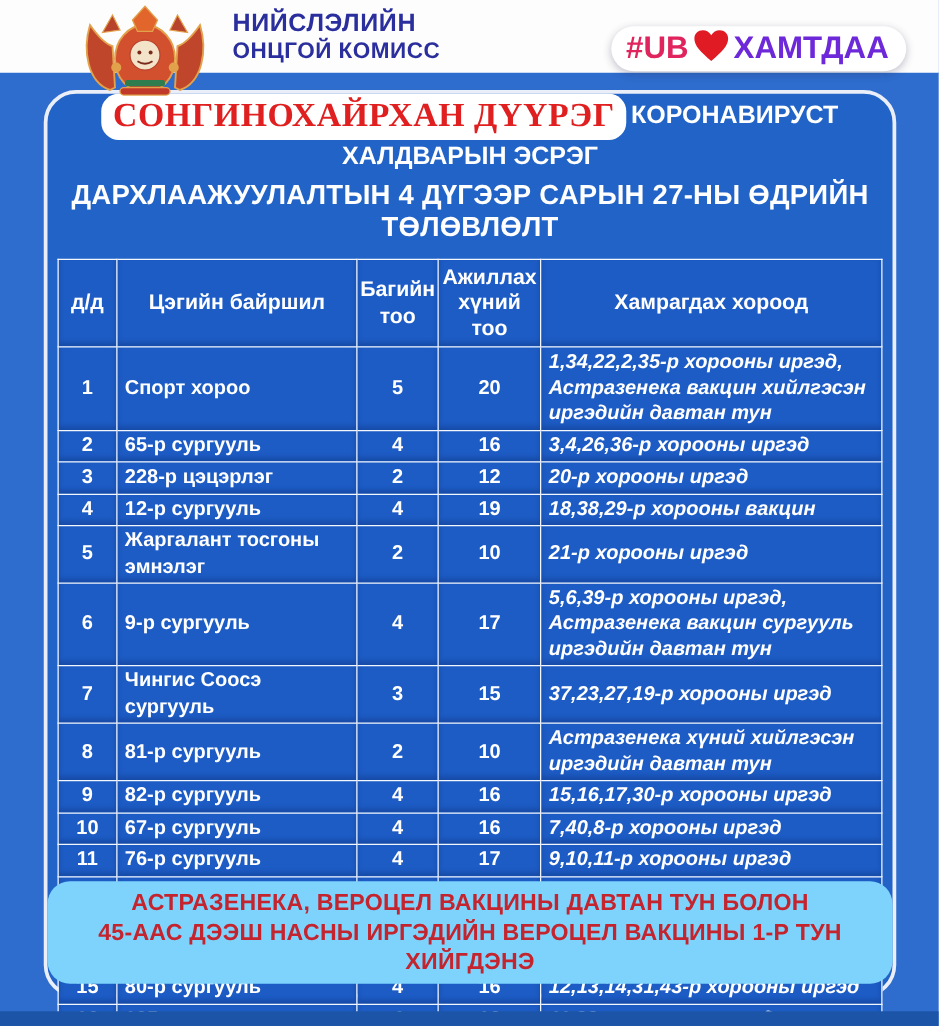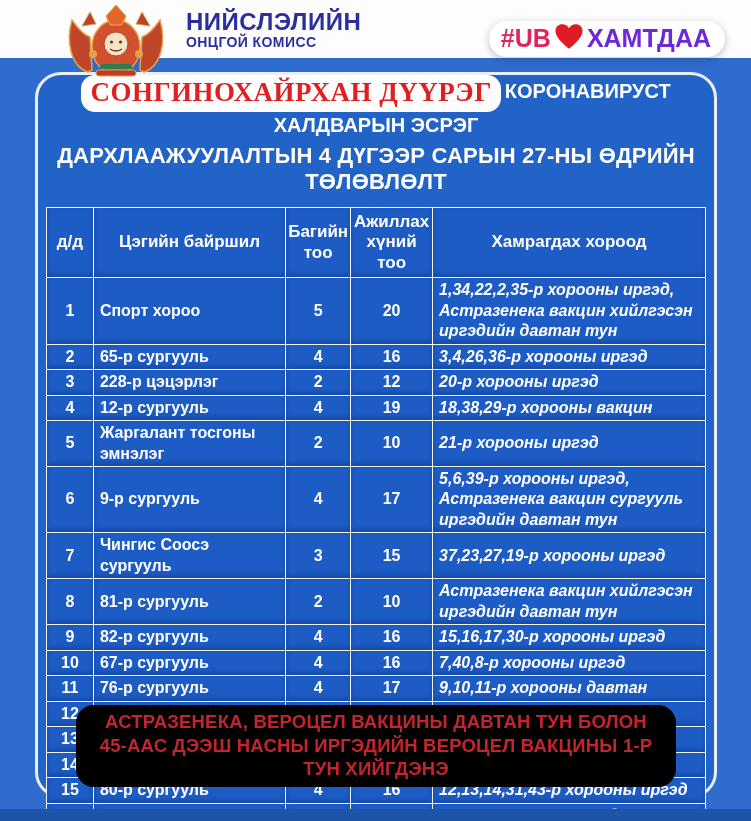--- a/index.html
+++ b/index.html
@@ -17,22 +17,22 @@
     position:absolute;top:0;left:0;width:751px;height:58px;
     background:#fdfdfd;z-index:3;
   }
   .emblem{
     position:absolute;left:60px;top:2px;width:112px;height:78px;z-index:6;
   }
   .org-name{
     position:absolute;left:186px;top:9px;z-index:6;
     color:#2b2f9e;font-weight:bold;line-height:1.08;
   }
-  .org-line1{font-size:24px;letter-spacing:.5px;}
-  .org-line2{font-size:14px;letter-spacing:.4px;}
+  .org-line1{font-size:20px;letter-spacing:.5px;}
+  .org-line2{font-size:18px;letter-spacing:.4px;}
   .badge{
     position:absolute;right:26px;top:21px;z-index:7;
     background:#ffffff;border-radius:20px;
     padding:3px 14px 4px 12px;
     box-shadow:0 2px 7px rgba(40,40,80,.30);
     display:flex;align-items:center;gap:2px;
     font-weight:bold;font-size:25px;
   }
   .badge .tag{color:#e0245e;}
   .badge .together{color:#6d28d9;}
@@ -85,22 +85,22 @@
   }
   table.sched th{font-size:17px;line-height:1.2;text-align:center;padding:4px 2px;}
   table.sched td{font-size:16px;line-height:1.28;}
   .c-center{text-align:center;}
   .c-left{text-align:left;}
   td.c-khoroo{font-size:15.5px;font-style:italic;}
 
   
   .footer-banner{
     position:absolute;left:50%;transform:translateX(-50%);
-    bottom:8px;width:600px;box-sizing:border-box;
-    background:#000000;border-radius:18px;
+    bottom:8px;width:676px;box-sizing:border-box;
+    background:#7dd3fc;border-radius:18px;
     padding:5px 8px 6px 8px;
     text-align:center;
     color:#c4242e;font-weight:bold;font-size:18.5px;line-height:1.28;
     letter-spacing:.2px;
   }
 </style>
 </head>
 <body>
 
 <div class="page">
@@ -212,42 +212,42 @@
             <td class="c-left">Чингис Соосэ сургууль</td>
             <td class="c-center">3</td>
             <td class="c-center">15</td>
             <td class="c-left c-khoroo">37,23,27,19-р хорооны иргэд</td>
           </tr>
           <tr>
             <td class="c-center">8</td>
             <td class="c-left">81-р сургууль</td>
             <td class="c-center">2</td>
             <td class="c-center">10</td>
-            <td class="c-left c-khoroo">Астразенека вакцин хийлгэсэн иргэдийн давтан тун</td>
+            <td class="c-left c-khoroo">Астразенека хүний хийлгэсэн иргэдийн давтан тун</td>
           </tr>
           <tr>
             <td class="c-center">9</td>
             <td class="c-left">82-р сургууль</td>
             <td class="c-center">4</td>
             <td class="c-center">16</td>
             <td class="c-left c-khoroo">15,16,17,30-р хорооны иргэд</td>
           </tr>
           <tr>
             <td class="c-center">10</td>
             <td class="c-left">67-р сургууль</td>
             <td class="c-center">4</td>
             <td class="c-center">16</td>
             <td class="c-left c-khoroo">7,40,8-р хорооны иргэд</td>
           </tr>
           <tr>
             <td class="c-center">11</td>
             <td class="c-left">76-р сургууль</td>
             <td class="c-center">4</td>
             <td class="c-center">17</td>
-            <td class="c-left c-khoroo">9,10,11-р хорооны давтан</td>
+            <td class="c-left c-khoroo">9,10,11-р хорооны иргэд</td>
           </tr>
           <tr>
             <td class="c-center">12</td>
             <td class="c-left">104-р сургууль</td>
             <td class="c-center">4</td>
             <td class="c-center">16</td>
             <td class="c-left c-khoroo">25,42-р хорооны иргэд</td>
           </tr>
           <tr>
             <td class="c-center">13</td>

